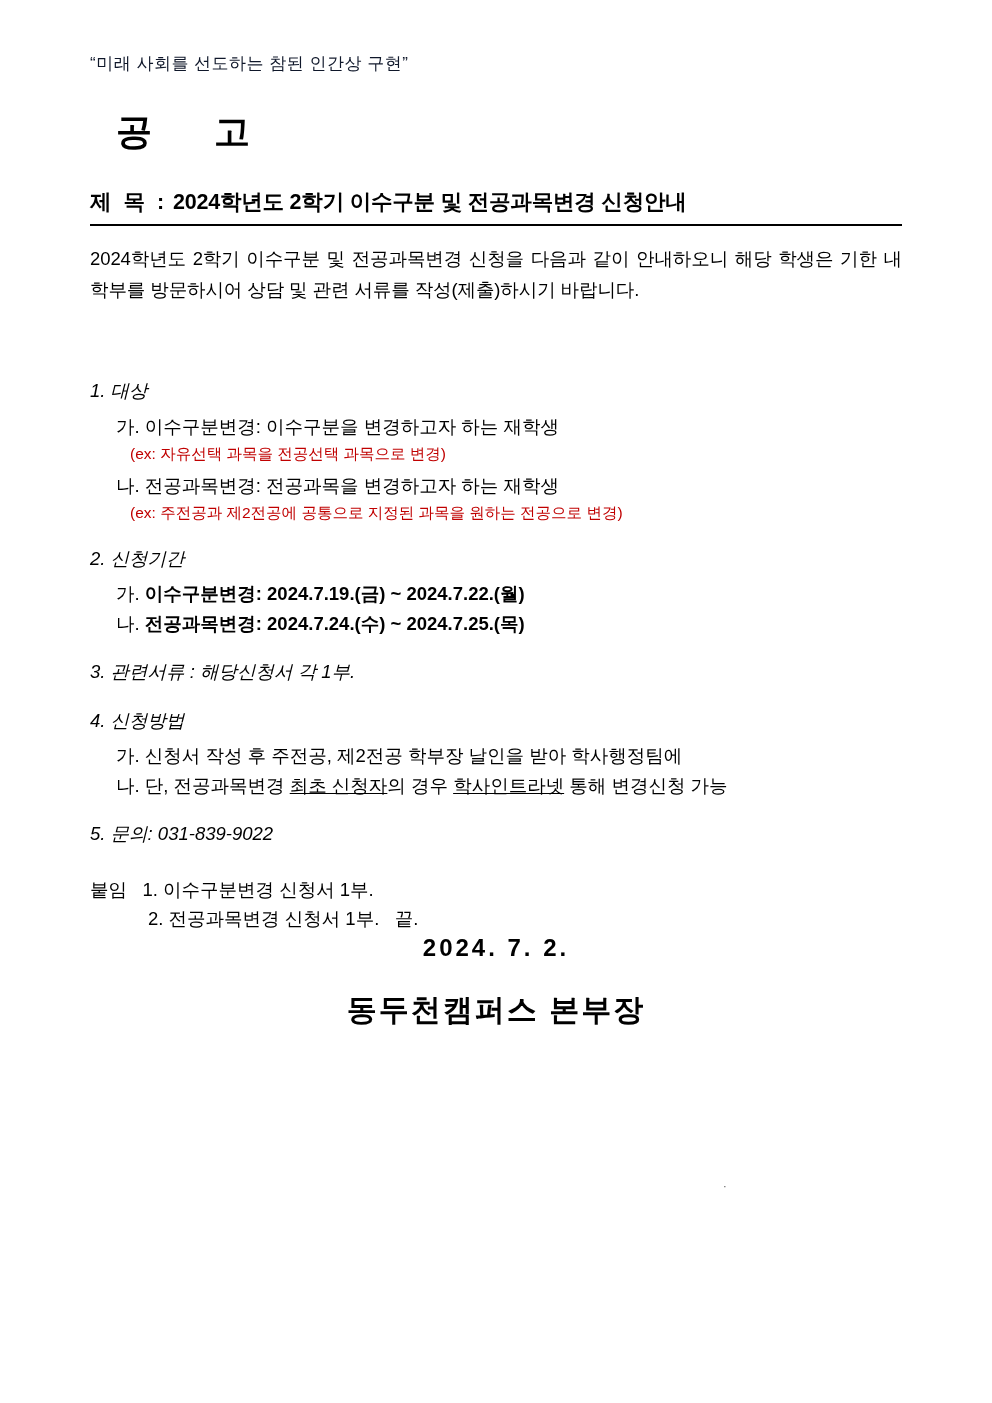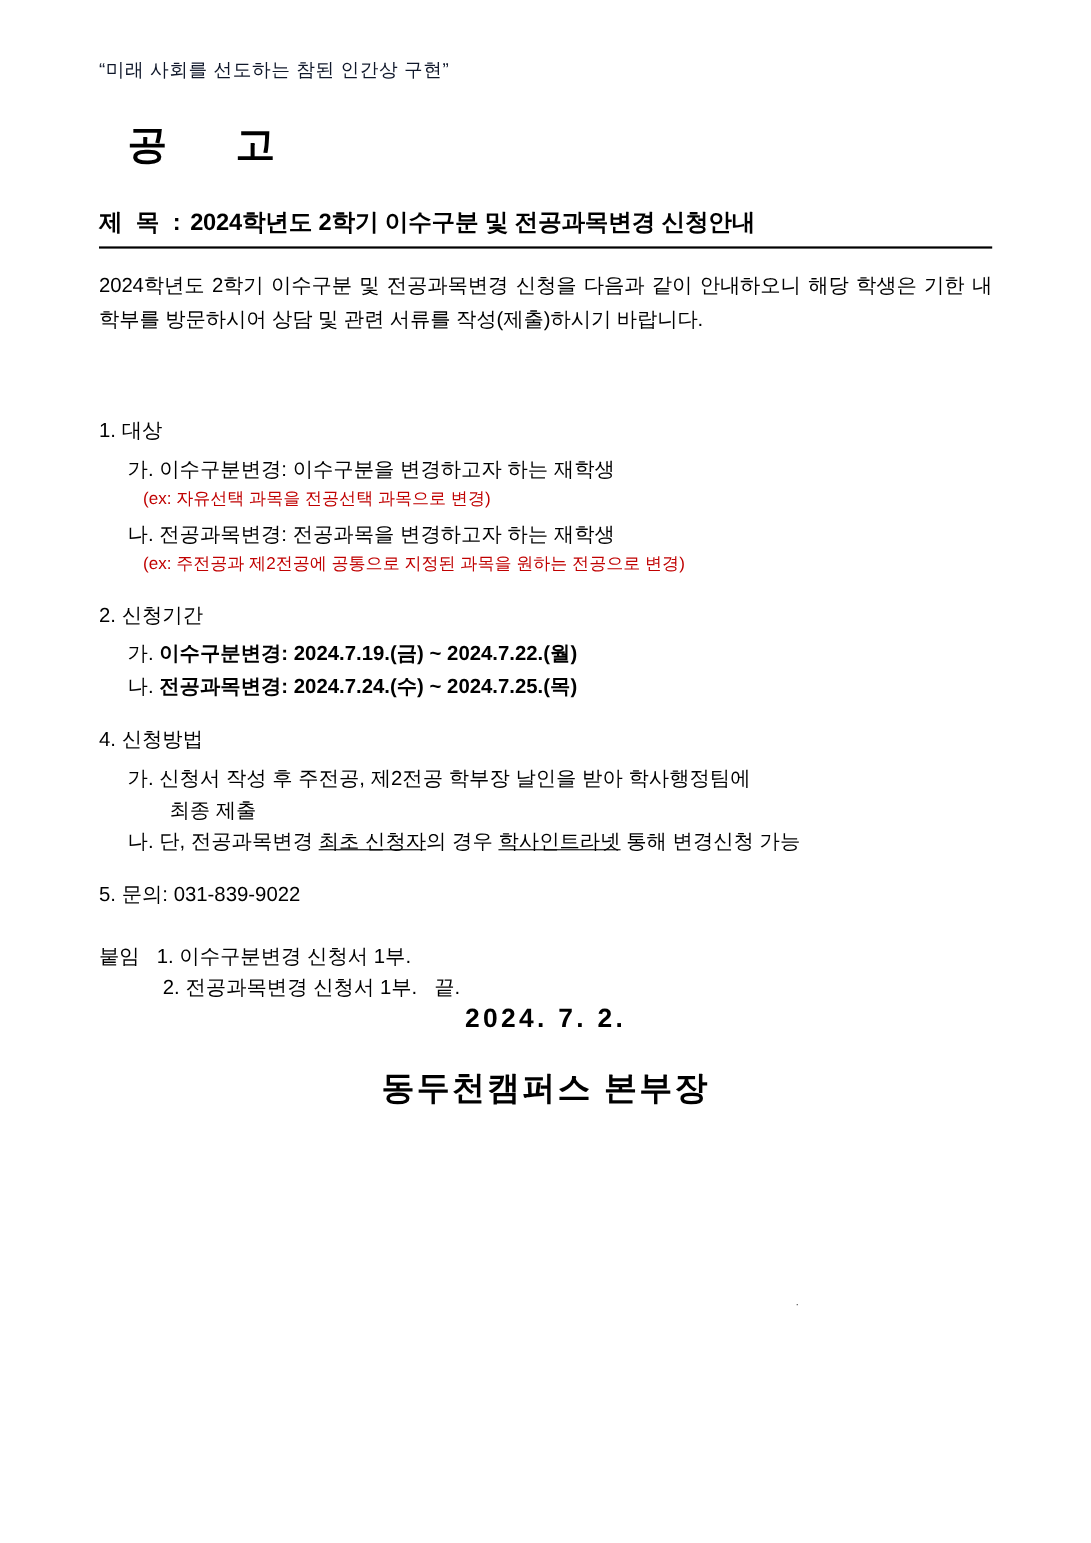--- a/index.html
+++ b/index.html
@@ -55,20 +55,21 @@
     letter-spacing: -0.1px;
     text-align: justify;
   }
   .body-block {
     margin-top: 72px;
   }
   .item {
     font-size: 18.5px;
     line-height: 1.55;
     margin-bottom: 7px;
+    font-style: italic;
   }
   .item-num {
     margin-top: 20px;
   }
   .sub {
     padding-left: 26px;
     font-size: 18.5px;
     line-height: 1.5;
     margin-bottom: 2px;
   }
@@ -147,24 +148,24 @@
     <div class="ex">(ex: 주전공과 제2전공에 공통으로 지정된 과목을 원하는 전공으로 변경)</div>
 
     <div class="item item-num">2. 신청기간</div>
     <div class="sub">
       <span>가. </span><span class="bold">이수구분변경: 2024.7.19.(금) ~ 2024.7.22.(월)</span>
     </div>
     <div class="sub">
       <span>나. </span><span class="bold">전공과목변경: 2024.7.24.(수) ~ 2024.7.25.(목)</span>
     </div>
 
+    <div class="item item-num">3. 관련서류 : 해당신청서 각 1부.</div>
 
     <div class="item item-num">4. 신청방법</div>
     <div class="sub">가. 신청서 작성 후 주전공, 제2전공 학부장 날인을 받아 학사행정팀에</div>
-    <div class="sub-sub">최종 제출</div>
     <div class="sub">
       <span>나. 단, 전공과목변경 </span><span class="underline">최초 신청자</span><span>의 경우 </span><span class="blue underline">학사인트라넷</span><span> 통해 변경신청 가능</span>
     </div>
 
     <div class="item item-num">5. 문의: 031-839-9022</div>
 
     <div class="attach">
       <div>
         <span>붙임</span>
         &nbsp;&nbsp;<span>1. 이수구분변경 신청서 1부.</span>

